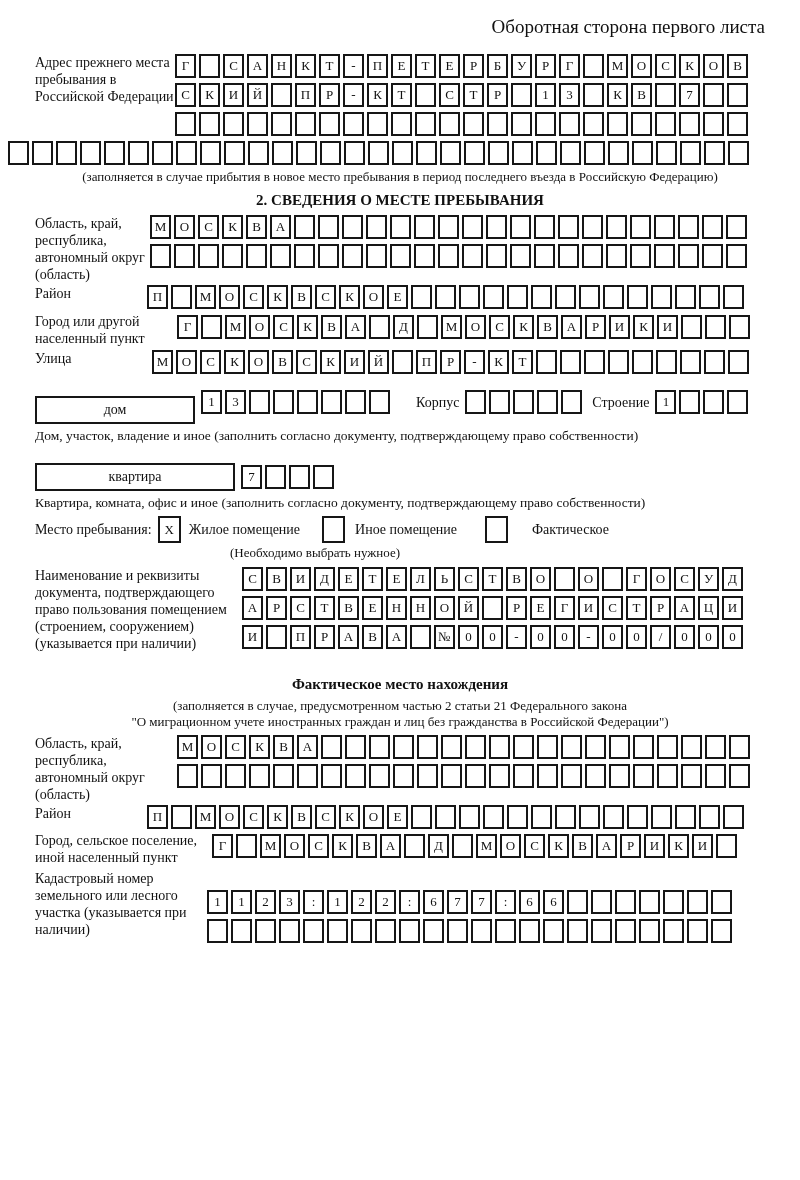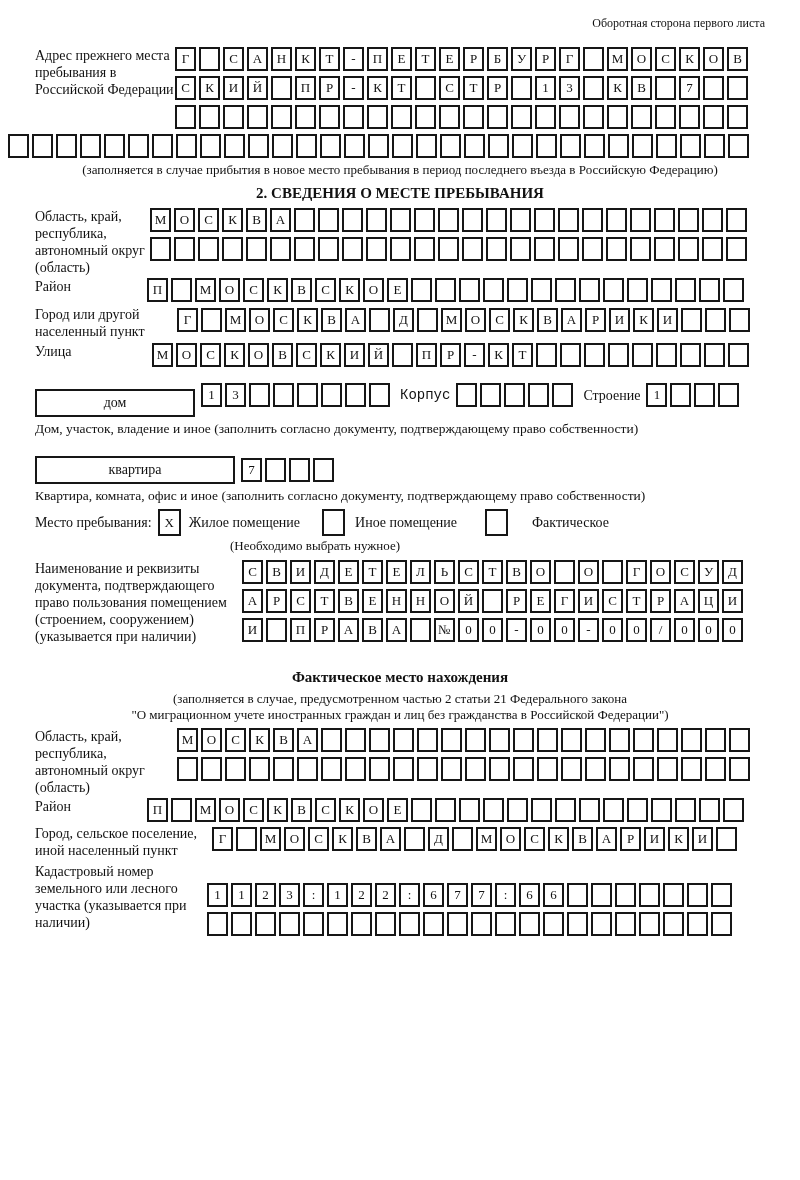--- a/index.html
+++ b/index.html
@@ -2,21 +2,21 @@
 <html><head>
 <meta charset="utf-8">
 <style>
   html,body{margin:0;padding:0;background:#fff;}
   .page{
     width:800px;height:1180px;box-sizing:border-box;
     padding:16px 35px 0 35px;overflow:hidden;
     font-family:"Liberation Serif","DejaVu Serif",serif;
     color:#111;background:#fff;position:relative;
   }
-  .hdr{ text-align:right; font-size:12px; }
+  .hdr{ text-align:right; font-size:19px; }
   .lbl{ font-size:14px; line-height:17px; }
   .row-group{ display:flex; align-items:flex-start; }
   .rows{ display:flex; flex-direction:column; gap:5px; }
   .cells{ display:flex; gap:3px; }
   .cell{
     width:21px; height:24px; box-sizing:border-box;
     border:2px solid #161616; background:#fff;
     display:flex; align-items:center; justify-content:center;
     font-size:13px; font-family:"Liberation Serif","DejaVu Serif",serif;
     flex:0 0 auto;
@@ -321,21 +321,21 @@
     <div class="cells" style="margin-left:6px;">
         <span class="cell">1</span>
         <span class="cell">3</span>
         <span class="cell"></span>
         <span class="cell"></span>
         <span class="cell"></span>
         <span class="cell"></span>
         <span class="cell"></span>
         <span class="cell"></span>
       </div>
-    <div class="lbl" style="margin-left:10px;font-family:Liberation Mono, monospace;">Корпус</div>
+    <div class="lbl" style="margin-left:26px;">Корпус</div>
     <div class="cells" style="margin-left:6px;">
         <span class="cell"></span>
         <span class="cell"></span>
         <span class="cell"></span>
         <span class="cell"></span>
         <span class="cell"></span>
       </div>
     <div class="lbl" style="margin-left:10px;">Строение</div>
     <div class="cells" style="margin-left:6px;">
         <span class="cell">1</span>

